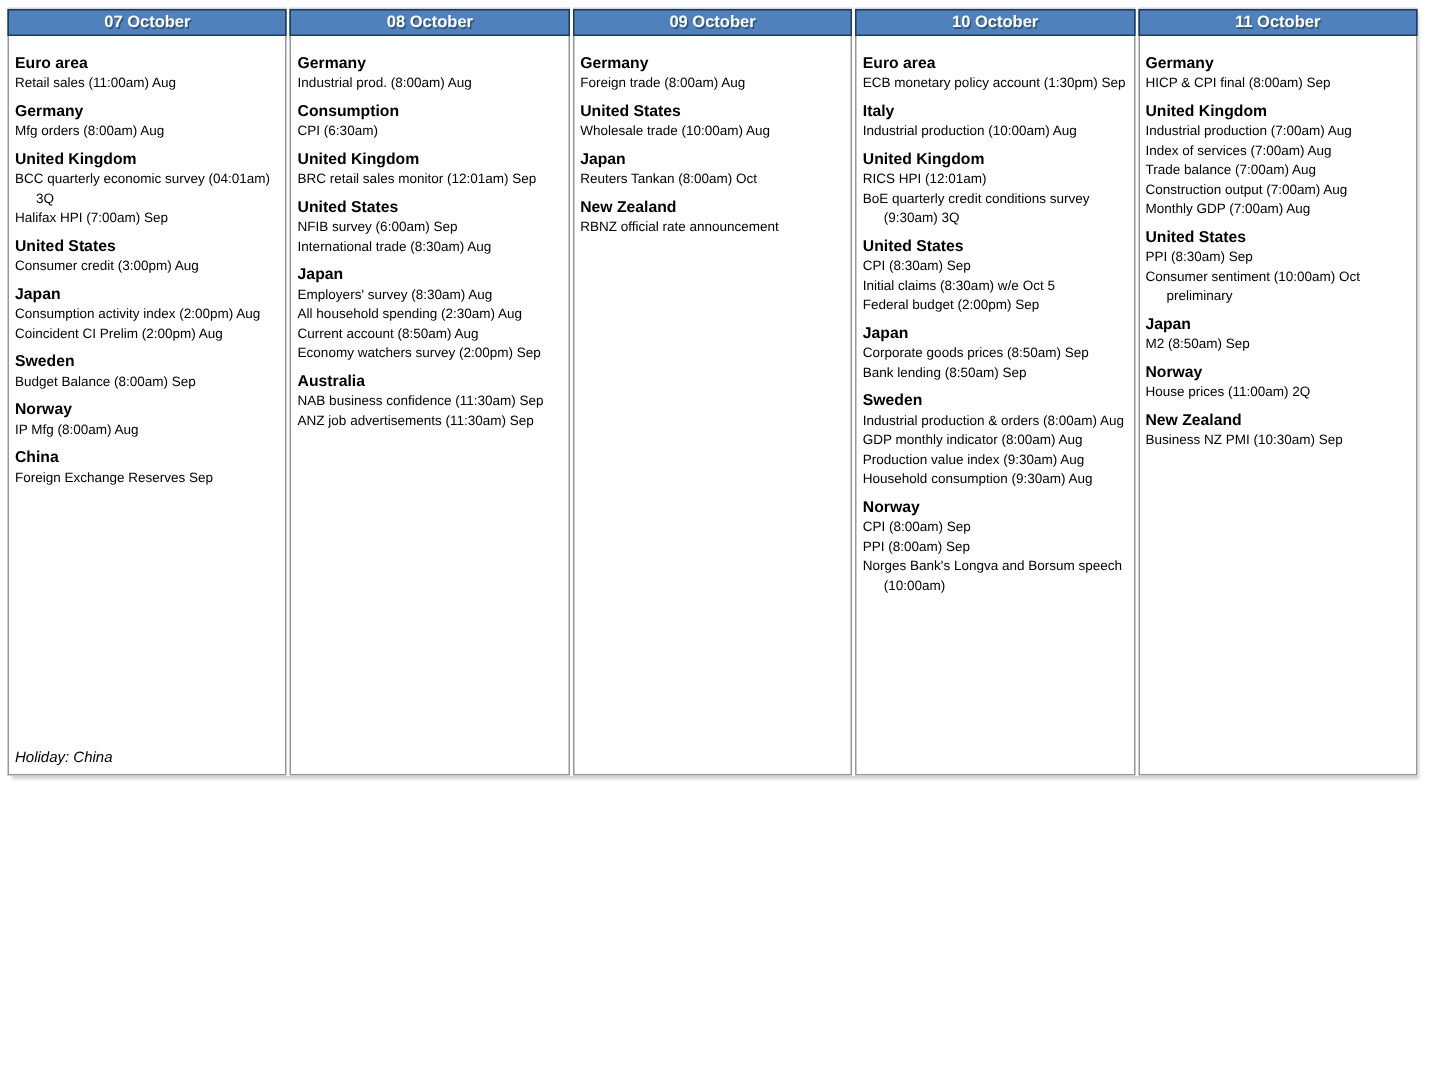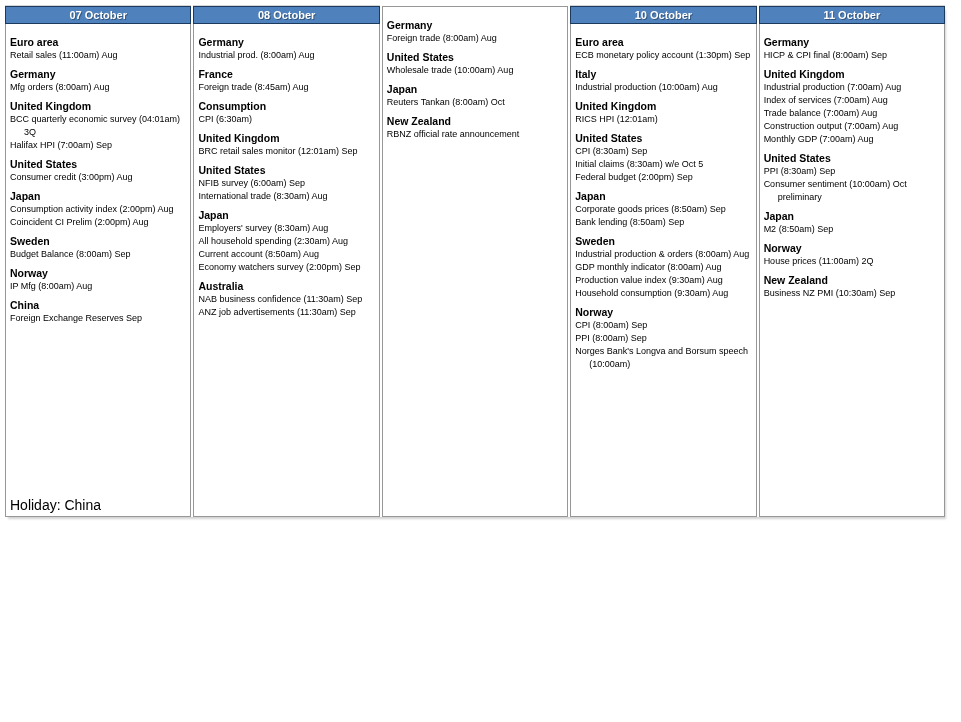--- a/index.html
+++ b/index.html
@@ -44,21 +44,21 @@
   .country {
     font-weight: bold; font-size: 10.5px; line-height: 14px; color: #000;
     white-space: nowrap;
   }
   .event {
     font-size: 9px; line-height: 13px; color: #000;
     padding-left: 14px; text-indent: -14px;
   }
   .footnote {
     margin-top: auto;
-    font-size: 14px; line-height: 13px; color: #000;
+    font-size: 10px; font-style: italic; line-height: 13px; color: #000;
   }
 </style>
 </head>
 <body>
 
 <div class="page">
   <div class="row">
       <div class="col">
         <div class="day-header">
           <span>07 October</span>
@@ -104,24 +104,20 @@
       <div class="col">
         <div class="day-header">
           <span>08 October</span>
         </div>
         <div class="col-body">
           <div class="group">
             <div class="country">Germany</div>
             <div class="event">Industrial prod. (8:00am) Aug</div>
           </div>
           <div class="group">
-            <div class="country">France</div>
-            <div class="event">Foreign trade (8:45am) Aug</div>
-          </div>
-          <div class="group">
             <div class="country">Consumption</div>
             <div class="event">CPI (6:30am)</div>
           </div>
           <div class="group">
             <div class="country">United Kingdom</div>
             <div class="event">BRC retail sales monitor (12:01am) Sep</div>
           </div>
           <div class="group">
             <div class="country">United States</div>
             <div class="event">NFIB survey (6:00am) Sep</div>
@@ -135,20 +131,23 @@
             <div class="event">Economy watchers survey (2:00pm) Sep</div>
           </div>
           <div class="group">
             <div class="country">Australia</div>
             <div class="event">NAB business confidence (11:30am) Sep</div>
             <div class="event">ANZ job advertisements (11:30am) Sep</div>
           </div>
         </div>
       </div>
       <div class="col">
+        <div class="day-header">
+          <span>09 October</span>
+        </div>
         <div class="col-body">
           <div class="group">
             <div class="country">Germany</div>
             <div class="event">Foreign trade (8:00am) Aug</div>
           </div>
           <div class="group">
             <div class="country">United States</div>
             <div class="event">Wholesale trade (10:00am) Aug</div>
           </div>
           <div class="group">
@@ -170,20 +169,21 @@
             <div class="country">Euro area</div>
             <div class="event">ECB monetary policy account (1:30pm) Sep</div>
           </div>
           <div class="group">
             <div class="country">Italy</div>
             <div class="event">Industrial production (10:00am) Aug</div>
           </div>
           <div class="group">
             <div class="country">United Kingdom</div>
             <div class="event">RICS HPI (12:01am)</div>
+            <div class="event">BoE quarterly credit conditions survey (9:30am) 3Q</div>
           </div>
           <div class="group">
             <div class="country">United States</div>
             <div class="event">CPI (8:30am) Sep</div>
             <div class="event">Initial claims (8:30am) w/e Oct 5</div>
             <div class="event">Federal budget (2:00pm) Sep</div>
           </div>
           <div class="group">
             <div class="country">Japan</div>
             <div class="event">Corporate goods prices (8:50am) Sep</div>

